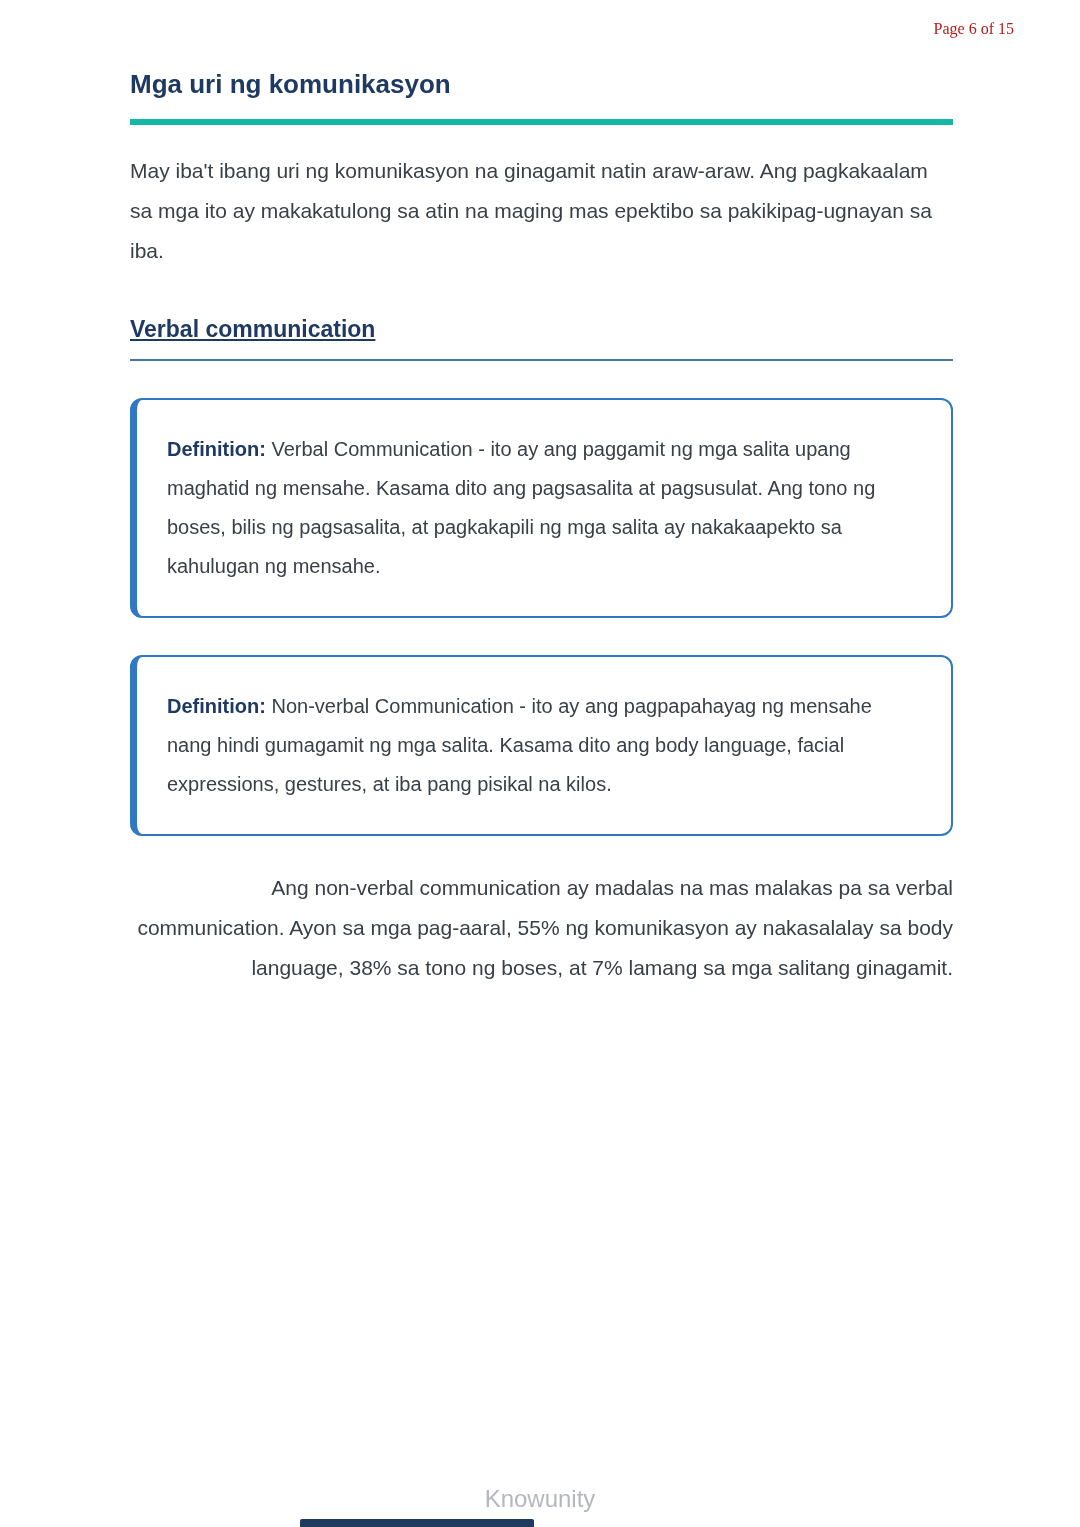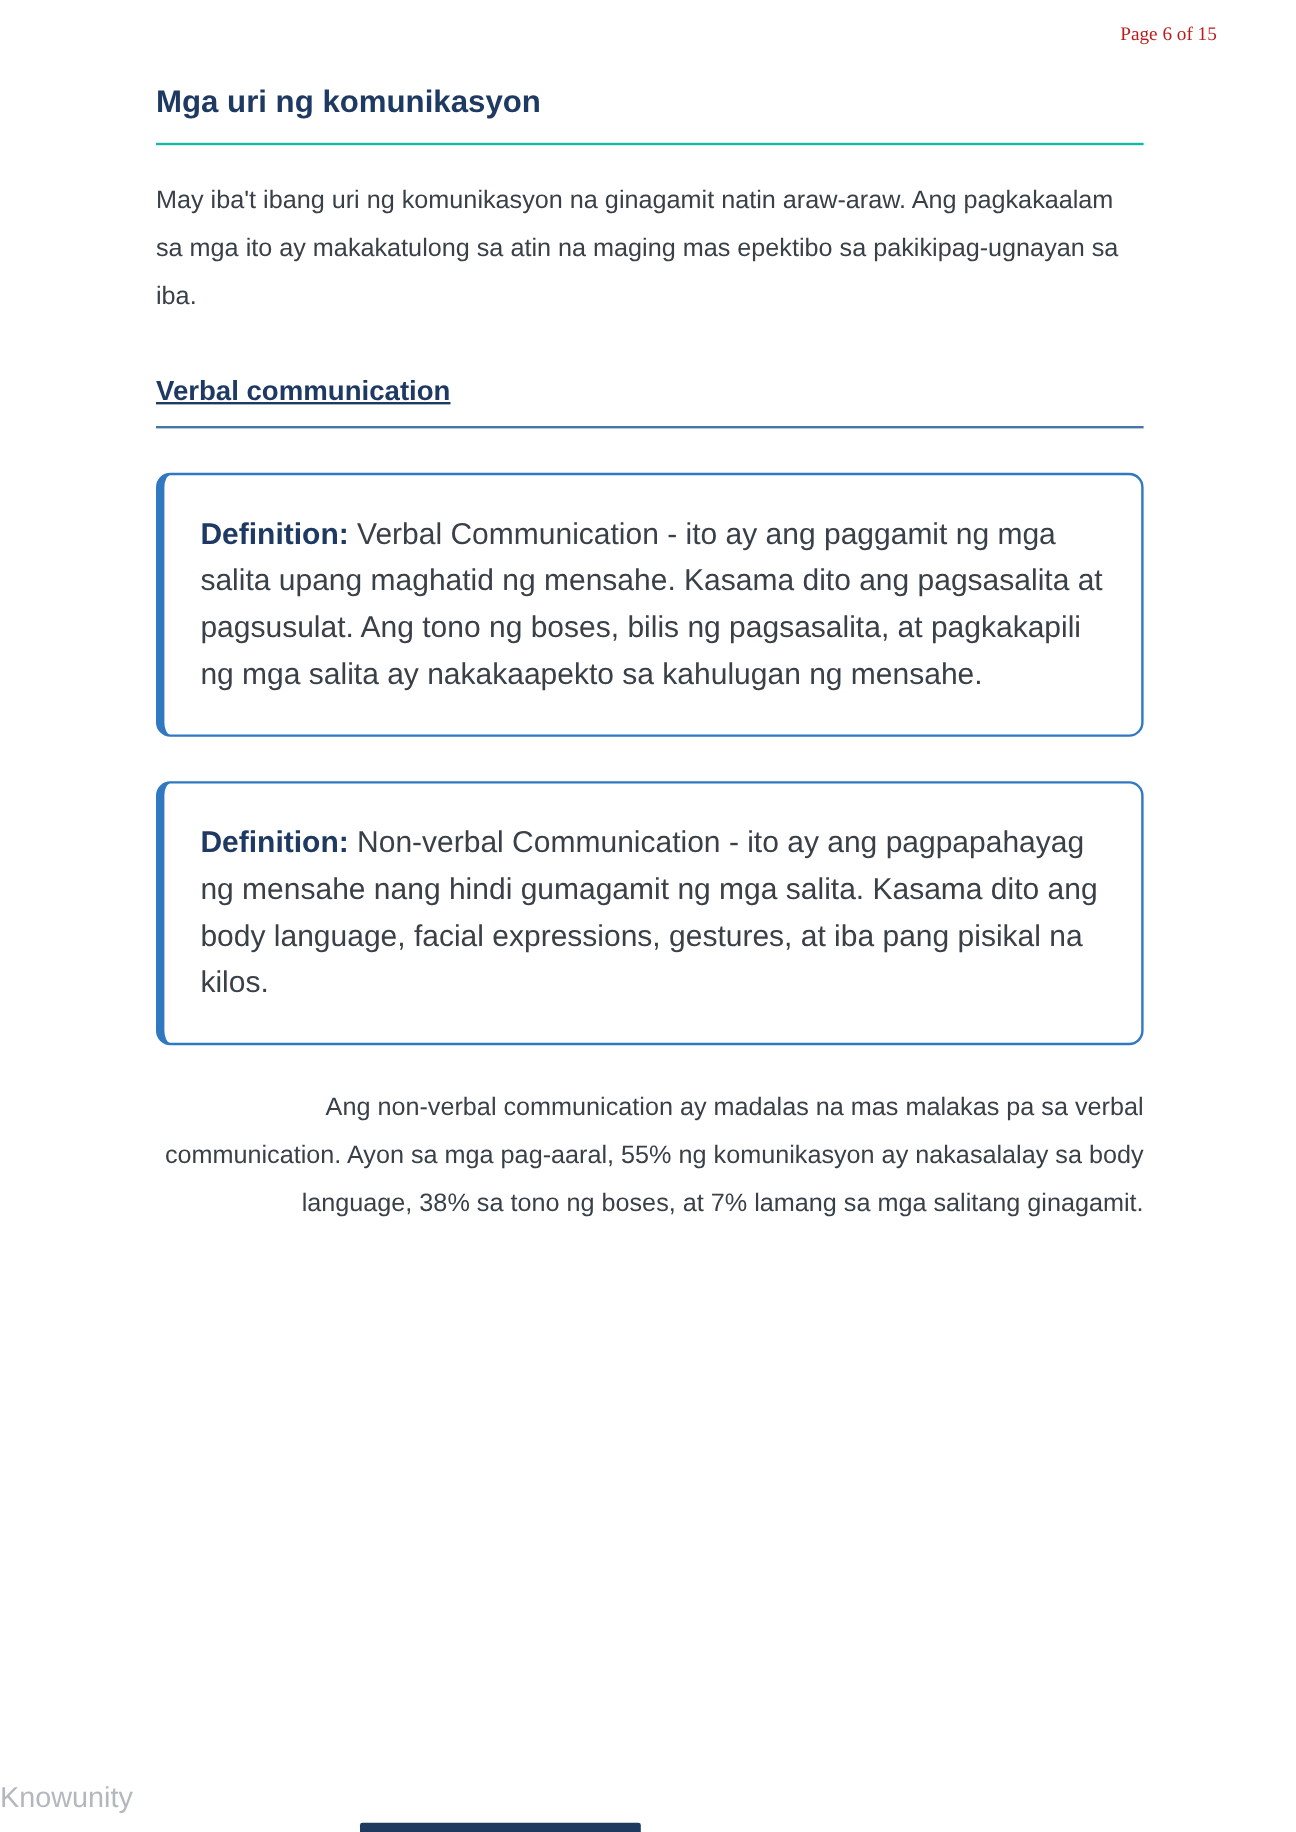--- a/index.html
+++ b/index.html
@@ -26,21 +26,21 @@
     left: 130px;
     width: 823px;
   }
   h1.doc-title {
     margin-top: 68px;
     font-size: 26px;
     line-height: 32px;
     font-weight: bold;
     color: #1e3a63;
     padding-bottom: 19px;
-    border-bottom: 2px solid #14b8a6;
+    border-bottom: 6px solid #14b8a6;
   }
   h2.section-title {
     margin-top: 44px;
     font-size: 23px;
     line-height: 28px;
     font-weight: bold;
     color: #1e3a63;
     padding-bottom: 16px;
     border-bottom: 2px solid #4576a6;
     text-decoration: underline;
@@ -54,34 +54,34 @@
   p.body-text.closing { margin-top: 32px; text-align: right; }
   .callout {
     margin-top: 37px;
     border: 2px solid #3178c2;
     border-left: 7px solid #3178c2;
     border-radius: 12px;
     padding: 30px 30px;
     background: #ffffff;
   }
   .callout p {
-    font-size: 25px;
+    font-size: 20px;
     line-height: 39px;
     color: #3a4048;
   }
   .callout .label {
     font-weight: bold;
     color: #1e3a63;
   }
   .footer-brand {
     position: absolute;
     left: 0;
     right: 0;
     bottom: 14px;
-    text-align: left;
+    text-align: center;
     font-size: 24px;
     color: #b4b8be;
   }
   .bottom-accent-bar {
     position: absolute;
     left: 300px;
     bottom: 0;
     width: 234px;
     height: 8px;
     background: #1e3a5f;

